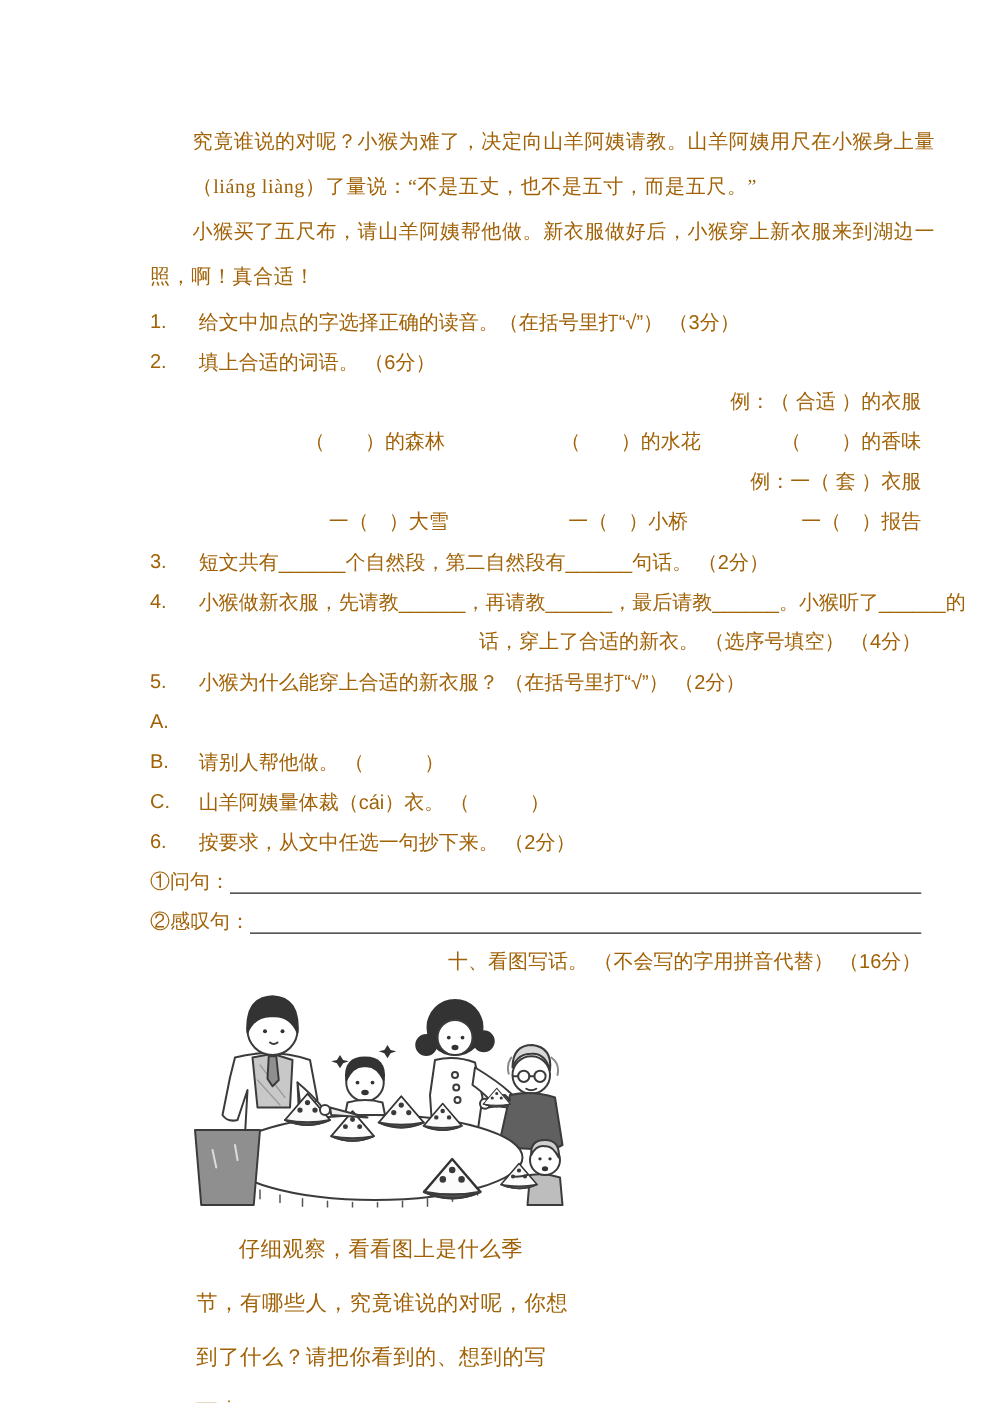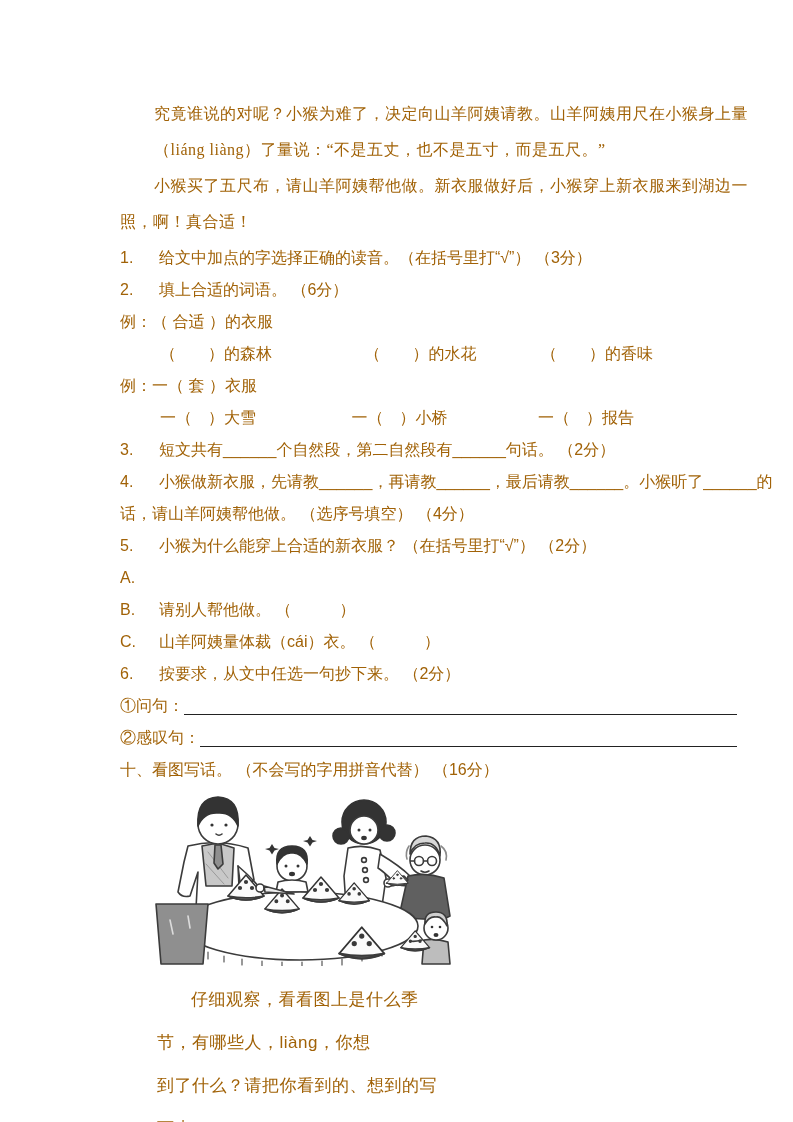--- a/index.html
+++ b/index.html
@@ -21,21 +21,21 @@
     line-height:36px;
     letter-spacing:0.5px;
   }
   .p-line{white-space:nowrap;}
   .p-indent{padding-left:34px;}
 
   
   .questions{font-size:16px;margin-top:2px;}
   .q-row{display:flex;height:32px;align-items:center;white-space:nowrap;}
   .q-num{flex:0 0 39px;width:39px;}
-  .sub-row{height:32px;line-height:32px;white-space:nowrap;}
+  .sub-row{height:32px;line-height:32px;white-space:nowrap;text-align:right;}
   .pad40{padding-left:40px;}
   .sp-a{display:inline-block;margin-right:88px;}
   .sp-b{display:inline-block;margin-right:60px;}
   .sp-c{display:inline-block;margin-right:91px;}
   .sp-d{display:inline-block;margin-right:86px;}
   .sp-opt{display:inline-block;margin-right:52px;}
 
   .fill-row{display:flex;height:32px;align-items:flex-end;white-space:nowrap;}
   .fill-label{line-height:32px;}
   .fill-line{flex:1;border-bottom:1.6px solid #222;margin-bottom:7px;}
@@ -104,21 +104,21 @@
 
       <div class="q-row">
         <span class="q-num">3.</span>
         <span>短文共有______个自然段，第二自然段有______句话。 （2分）</span>
       </div>
 
       <div class="q-row">
         <span class="q-num">4.</span>
         <span>小猴做新衣服，先请教______，再请教______，最后请教______。小猴听了______的</span>
       </div>
-      <div class="sub-row">话，请山羊阿姨帮他做。 （选序号填空） （4分）</div>
+      <div class="sub-row">话，穿上了合适的新衣。 （选序号填空） （4分）</div>
 
 
       <div class="q-row">
         <span class="q-num">5.</span>
         <span>小猴为什么能穿上合适的新衣服？ （在括号里打“√”） （2分）</span>
       </div>
 
       <div class="q-row">
         <span class="q-num">A.</span>
       </div>
@@ -228,21 +228,21 @@
           <circle cx="290" cy="139" r="1.3" fill="#333" stroke="none"></circle>
           <circle cx="298" cy="139" r="1.3" fill="#333" stroke="none"></circle>
           <ellipse cx="294" cy="147" rx="2.5" ry="2" fill="#333" stroke="none"></ellipse>
           <use href="#slice" transform="translate(258,142) scale(0.8)"></use>
           <path d="M280,152 Q272,154 268,153"></path>
         </g>
       </svg>
 
       <div class="side-note">
         <div class="note-line note-indent">仔细观察，看看图上是什么季</div>
-        <div class="note-line">节，有哪些人，liàng，你想</div>
+        <div class="note-line">节，有哪些人，究竟谁说的对呢，你想</div>
         <div class="note-line">到了什么？请把你看到的、想到的写</div>
         <div class="note-line">下来。</div>
       </div>
     </div>
 
     <div class="writing-grid">
         <div class="grid-cell"></div>
         <div class="grid-cell"></div>
         <div class="grid-cell"></div>
         <div class="grid-cell"></div>

